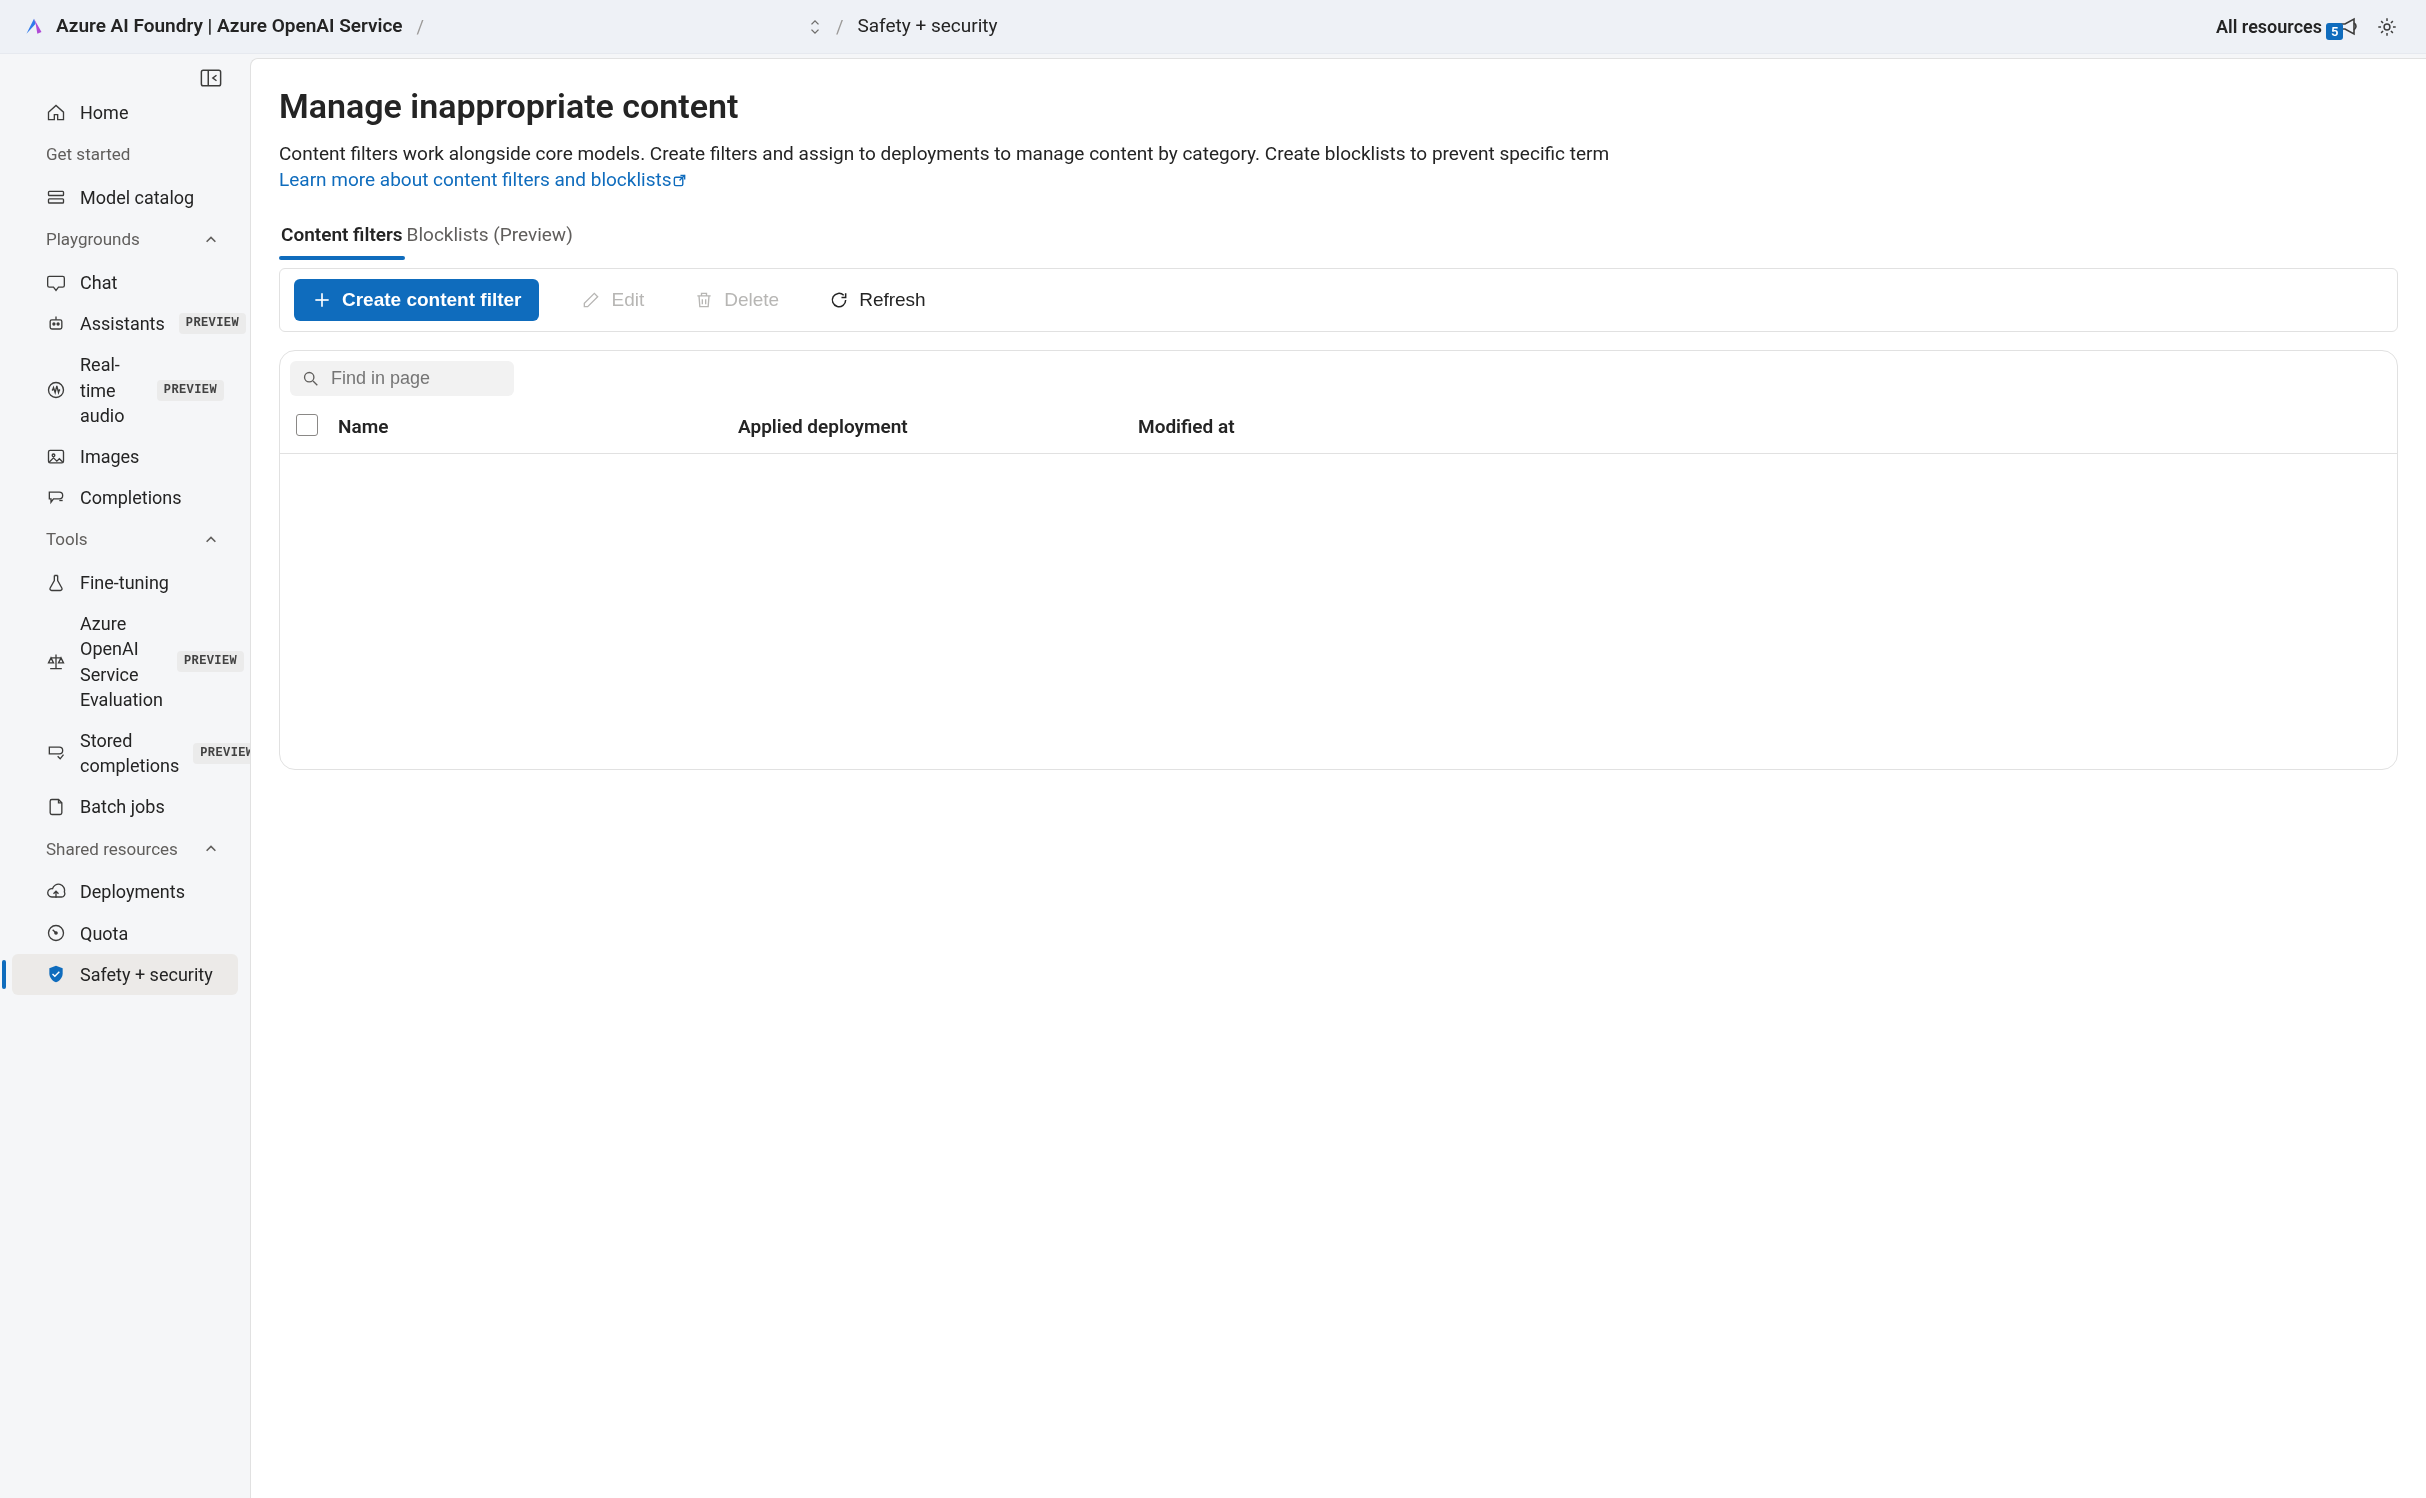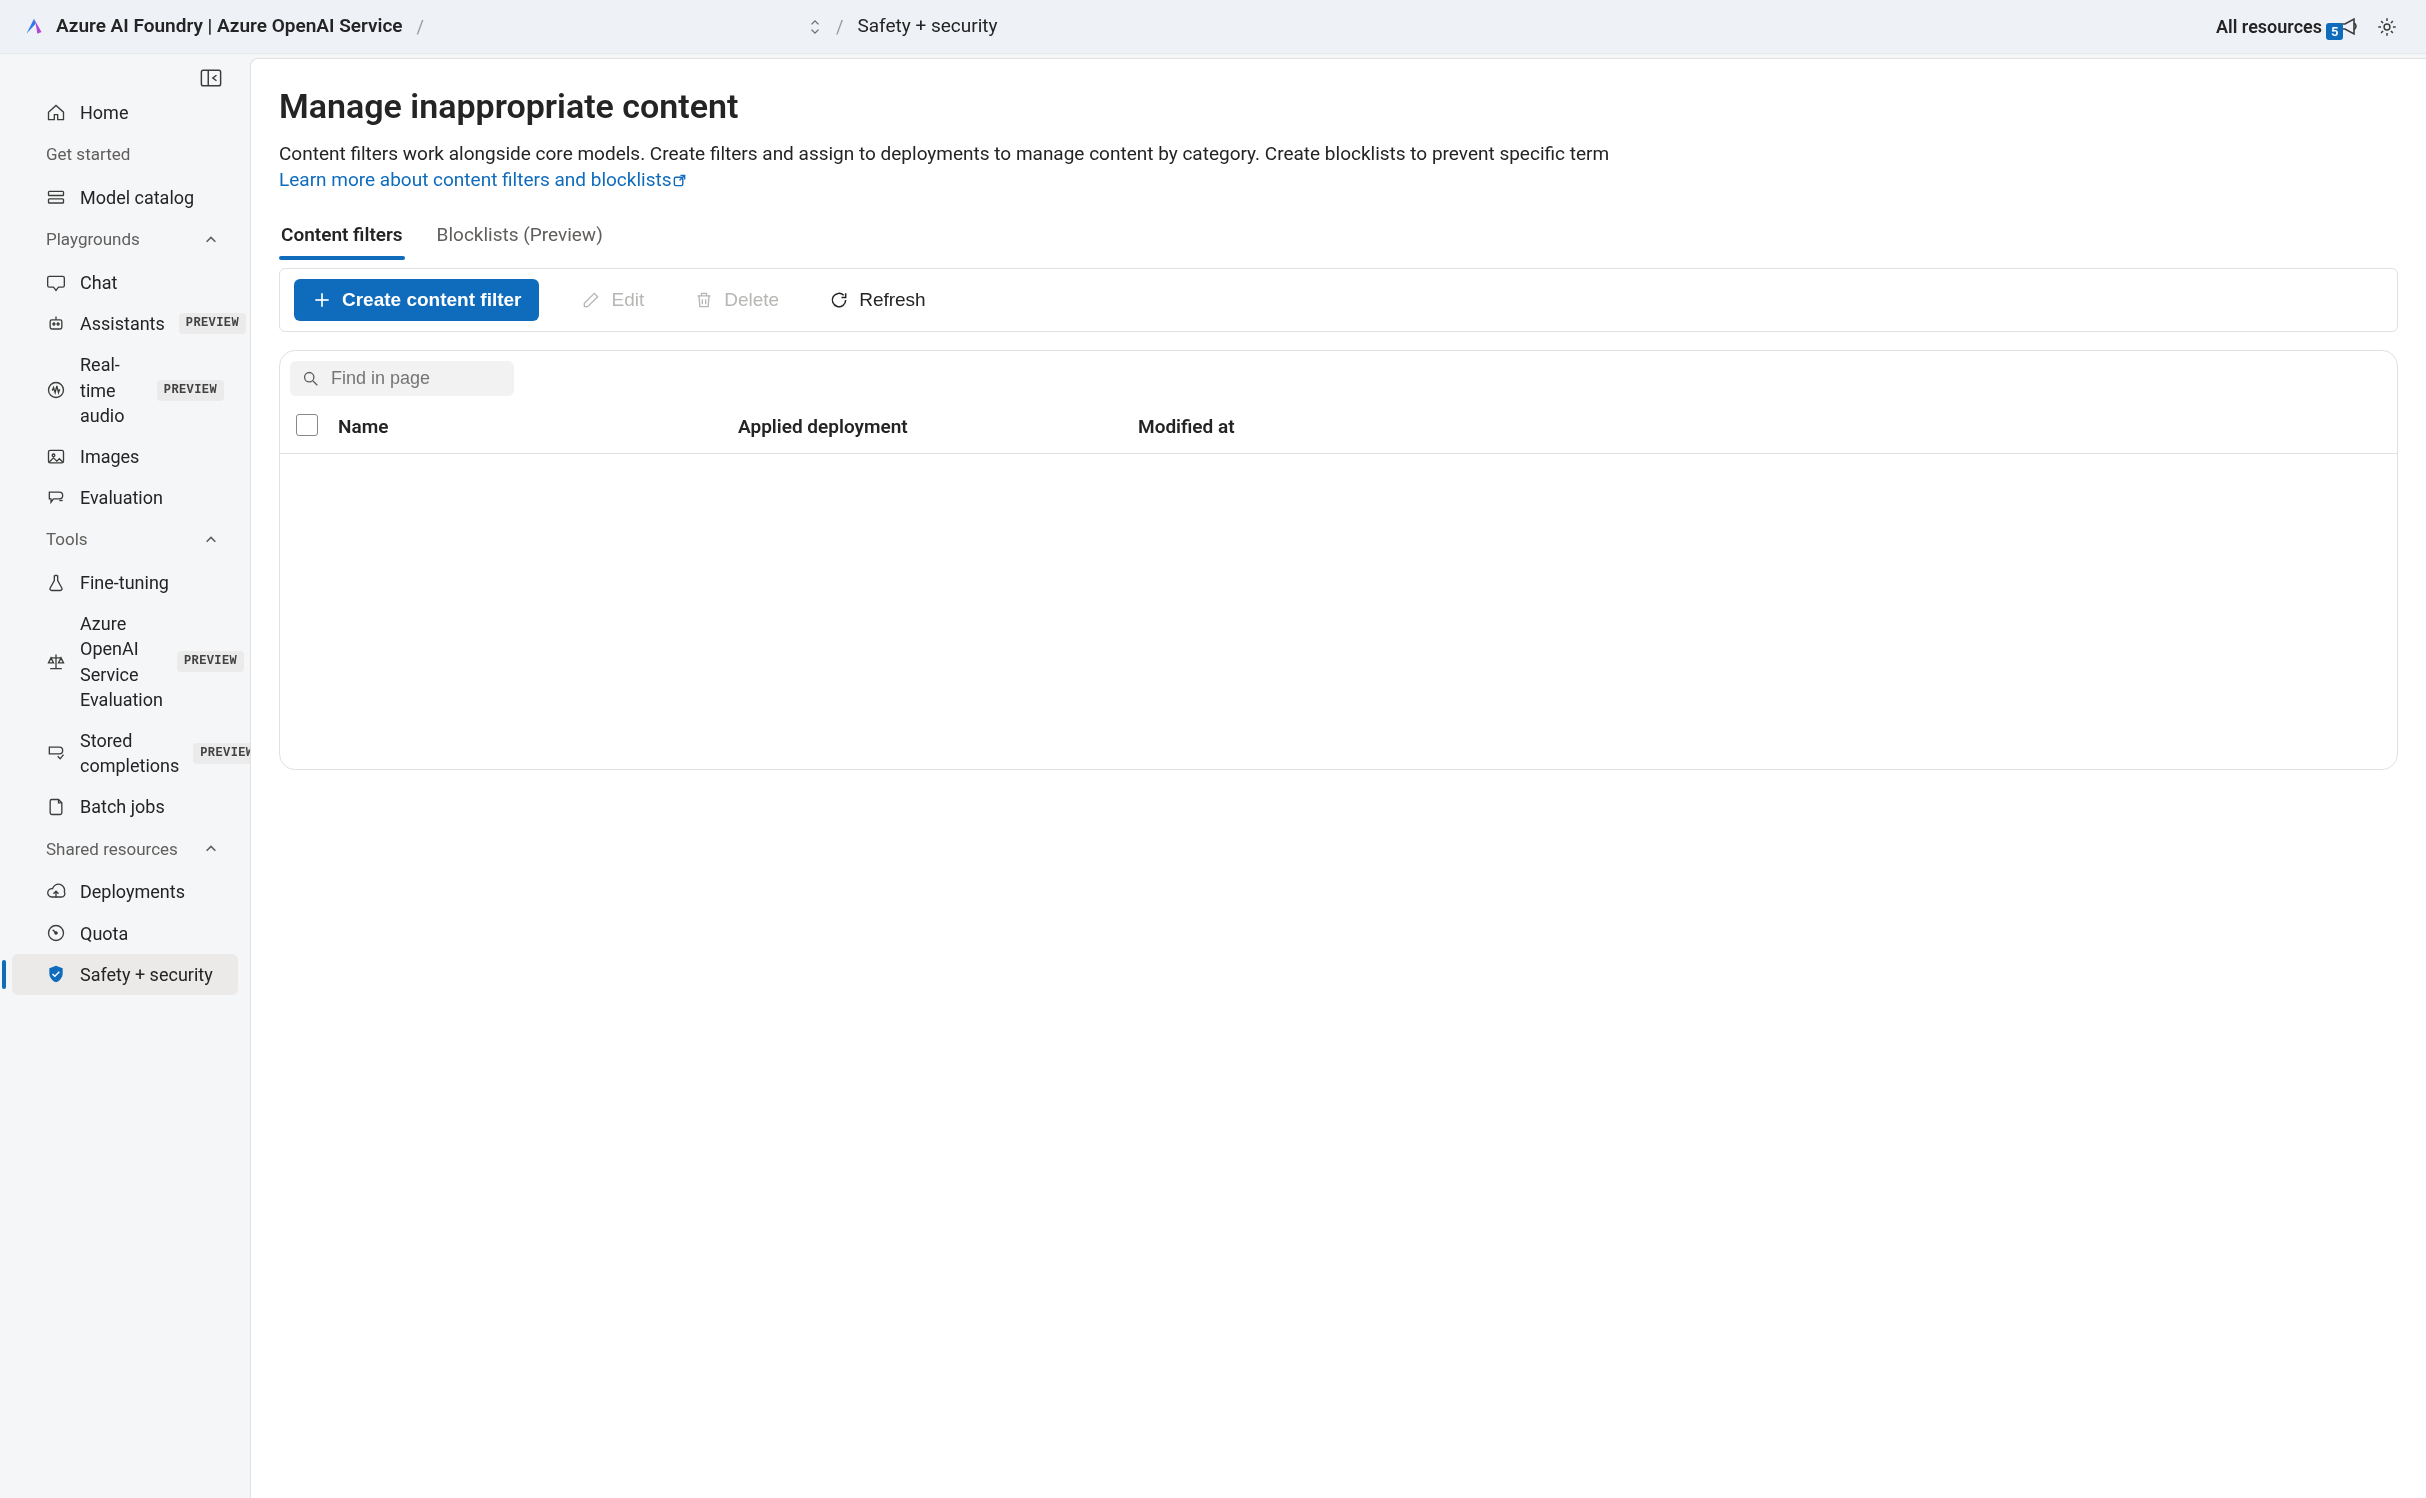--- a/index.html
+++ b/index.html
@@ -102,21 +102,21 @@
     margin-top:4px;
     overflow:hidden;
     display:flex;flex-direction:column;
   }
   .content{padding:22px 28px 0 28px;overflow:auto;}
   .page-title{font-size:34px;font-weight:600;margin:2px 0 10px;}
   .page-desc{font-size:19px;color:var(--text);}
   .learn-link{color:var(--link);display:inline-flex;align-items:center;text-decoration:none;}
   .ext-icon{width:15px;height:15px;color:var(--link);}
   
-  .tabs{display:flex;gap:30px;margin-top:18px;border-bottom:none;}
+  .tabs{display:flex;margin-top:18px;border-bottom:none;}
   .tab{font-size:19px;color:var(--muted);padding:10px 2px;cursor:pointer;position:relative;}
   .tab.active{color:var(--text);font-weight:600;}
   .tab.active::after{content:"";position:absolute;left:0;right:0;bottom:-2px;height:4px;background:var(--accent);border-radius:2px;}
   
   .cmdbar{
     display:flex;align-items:center;gap:34px;
     padding:10px 14px;margin-top:10px;
     border:1px solid var(--border);border-radius:6px;
   }
   .cmd{
@@ -278,21 +278,21 @@
         </span>
       <span class="label">Images</span>
     </div>
     <div class="nav-sub">
       <span class="icon">
           <svg viewBox="0 0 24 24" fill="none" stroke="currentColor" stroke-width="1.6">
             <path d="M4 5h12a4 4 0 0 1 0 8H9l-3 4v-4H4Z"></path>
             <path d="M16 15h4"></path>
           </svg>
         </span>
-      <span class="label">Evaluation</span>
+      <span class="label">Completions</span>
     </div>
 
     <div class="nav-section">
       <span>Tools</span>
       <span class="chev">
           <svg viewBox="0 0 16 16" fill="none" stroke="currentColor" stroke-width="1.8">
             <polyline points="3,10 8,5 13,10"></polyline>
           </svg>
         </span>
     </div>

